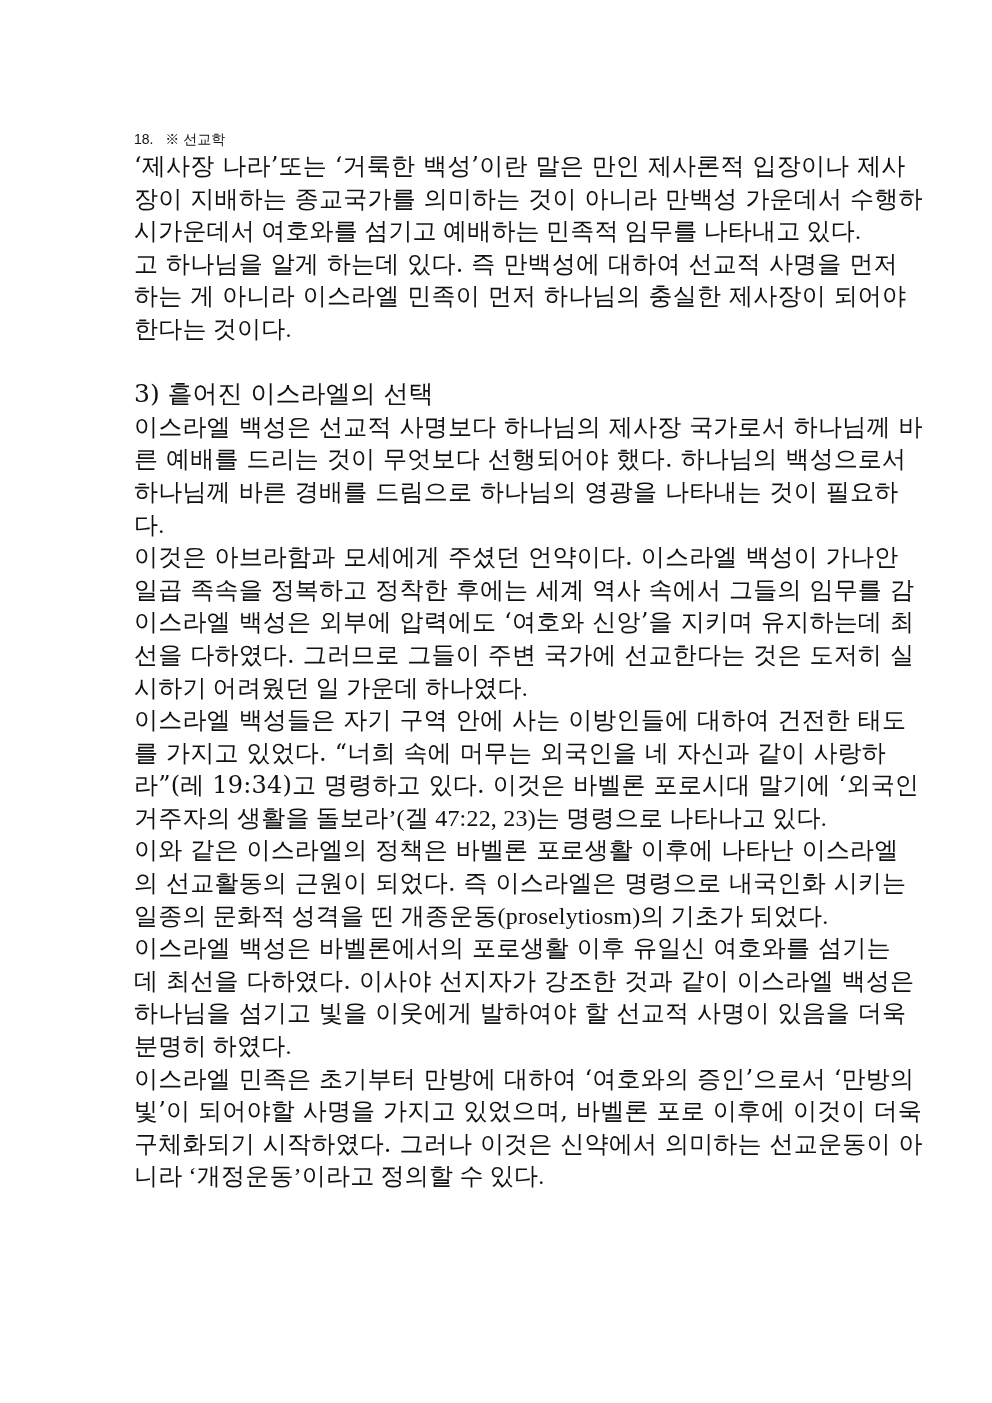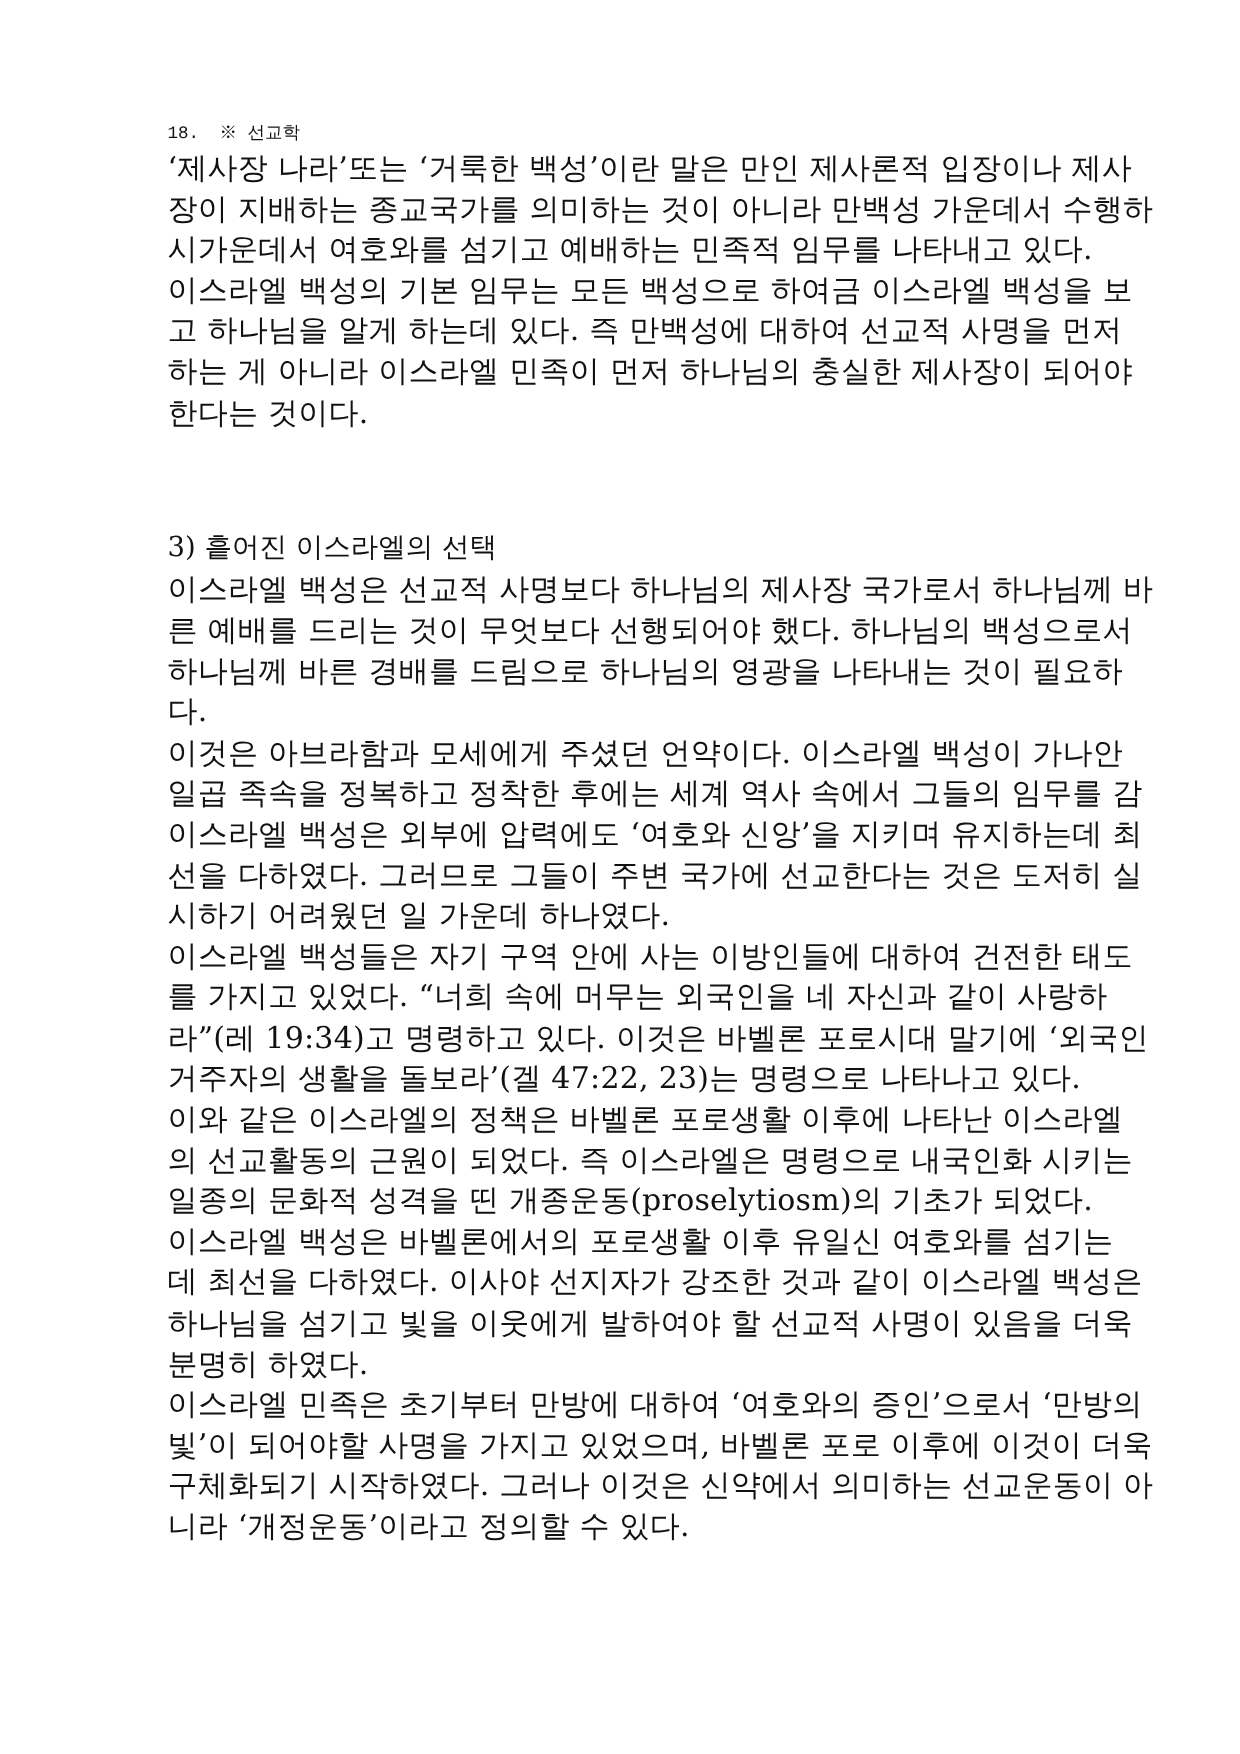--- a/index.html
+++ b/index.html
@@ -4,49 +4,49 @@
   <style>
     html, body { margin: 0; padding: 0; background: #ffffff; }
     body { width: 992px; height: 1403px; position: relative; overflow: hidden; }
     .page {
       position: absolute; left: 134px; top: 96px; width: 740px;
       font-family: "DejaVu Serif", "Liberation Serif", serif;
       color: #111111;
     }
     .header {
       font-size: 14px; line-height: 22px; height: 22px;
-      font-family: Liberation Mono, monospace;
+      font-family: Liberation Sans, sans-serif;
+      margin-top: 32px;
     }
     .line {
       font-size: 24px; line-height: 32.6px; height: 32.6px;
       white-space: nowrap; text-align: justify; text-align-last: justify;
       letter-spacing: 0.2px;
     }
-    .line.last { text-align-last: left; }
+    .line.last { text-align-last: left; font-family: Liberation Serif, serif; }
     .blank { height: 32.6px; }
-    .heading { font-size: 22px; line-height: 32.6px; height: 32.6px; white-space: nowrap; margin-top: 44px; }
+    .heading { font-size: 25px; line-height: 32.6px; height: 32.6px; white-space: nowrap; }
   </style>
 </head>
 <body>
 
 <div class="page">
 
   <div class="header">
     <span>18.</span>
     <span style="margin-left:8px;">※</span>
     <span>선교학</span>
   </div>
 
   <div>
     <div class="line"> ‘제사장 나라’또는 ‘거룩한 백성’이란 말은 만인 제사론적 입장이나 제사</div>
     <div class="line">장이 지배하는 종교국가를 의미하는 것이 아니라 만백성 가운데서 수행하</div>
     <div class="line last">시가운데서 여호와를 섬기고 예배하는 민족적 임무를 나타내고 있다.</div>
   </div>
   <div>
-    <div class="line"> 이스라엘 백성의 기본 임무는 모든 백성으로 하여금 이스라엘 백성을 보</div>
     <div class="line">고 하나님을 알게 하는데 있다. 즉 만백성에 대하여 선교적 사명을 먼저</div>
     <div class="line">하는 게 아니라 이스라엘 민족이 먼저 하나님의 충실한 제사장이 되어야</div>
     <div class="line last">한다는 것이다.</div>
   </div>
 
   <div class="blank"></div>
 
   <div class="heading"> 3) 흩어진 이스라엘의 선택</div>
 
   <div>

